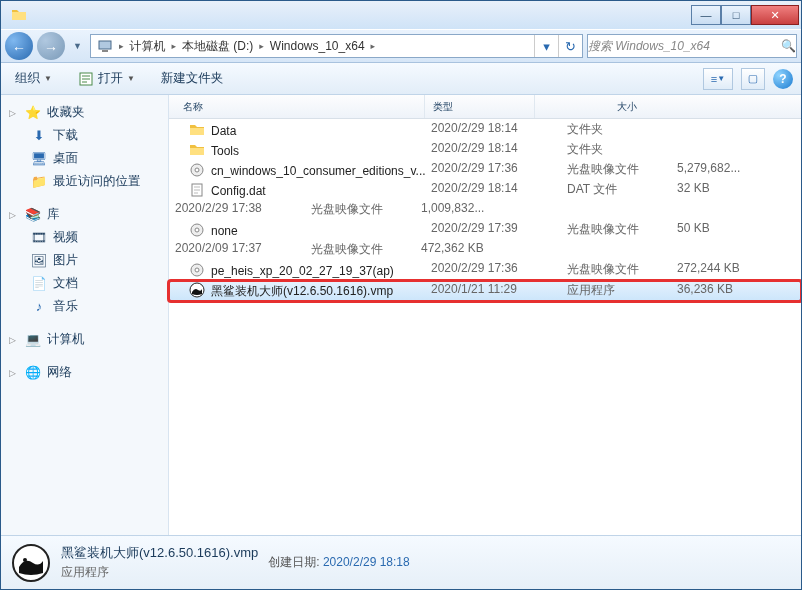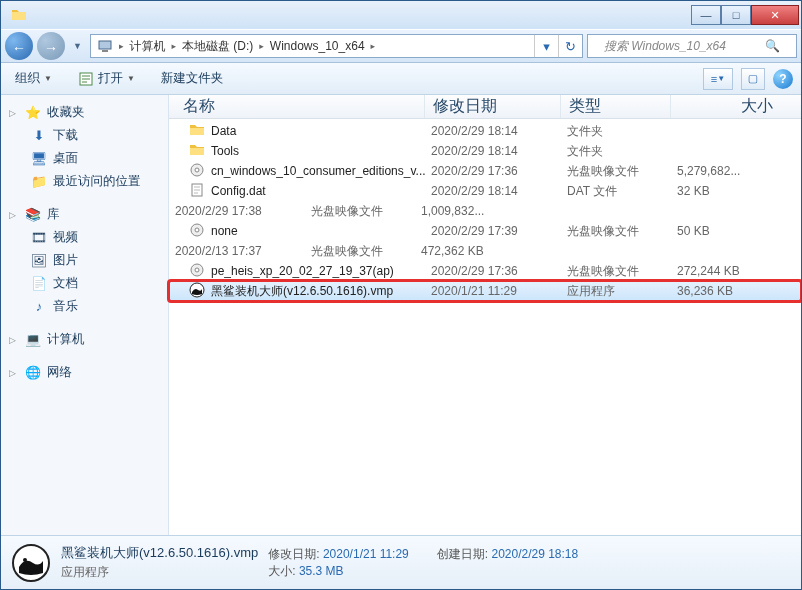--- a/index.html
+++ b/index.html
@@ -12,44 +12,44 @@
   .winbtn { width:30px; height:20px; border:1px solid #5a7fa8; background:linear-gradient(#eaf3fd,#c9ddf2); display:flex; align-items:center; justify-content:center; font-size:11px; color:#2a4a6a; cursor:default; }
   .winbtn.close { background:linear-gradient(#f08080,#c94040); color:#fff; width:48px; border-color:#8a2020; }
   .navbar { height: 34px; background: linear-gradient(#eaf3fd,#d6e6f7); display:flex; align-items:center; padding:0 4px; gap:4px; border-top:1px solid #fff; border-bottom:1px solid #a8c2de; }
   .navbtn { width:28px; height:28px; border-radius:14px; background:radial-gradient(circle at 30% 30%, #7fb8f0, #2a6ab0); display:flex; align-items:center; justify-content:center; color:#fff; font-size:14px; }
   .navbtn.fwd { background:radial-gradient(circle at 30% 30%, #b0c8e0, #7a9ab8); }
   .dropdown-arrow { color:#4a6a8a; font-size:9px; padding:0 4px; }
   .addressbar { flex:1; height:24px; background:#fff; border:1px solid #8aa8c8; display:flex; align-items:center; font-size:12px; color:#333; }
   .addr-seg { padding:0 6px; display:flex; align-items:center; gap:4px; height:100%; }
   .arrow { color:#666; font-size:9px; }
   .refresh { width:24px; height:22px; display:flex; align-items:center; justify-content:center; border-left:1px solid #ccc; color:#2a6ab0; font-size:13px; }
-  .searchbox { width:210px; height:24px; background:#fff; border:1px solid #8aa8c8; display:flex; align-items:center; padding:0 16px; color:#888; font-size:12px; font-style:italic; }
+  .searchbox { width:210px; height:24px; background:#fff; border:1px solid #8aa8c8; display:flex; align-items:center; padding:0 0; color:#888; font-size:12px; font-style:italic; }
   .searchbox .sicon { margin-left:auto; color:#2a6ab0; font-style:normal; }
   .toolbar { height: 32px; background: linear-gradient(#f5faff,#e2edf8); display:flex; align-items:center; padding:0 8px; gap:14px; font-size:12.5px; color:#1a3a5a; border-bottom:1px solid #c0d4e8; }
   .toolbtn { display:flex; align-items:center; gap:4px; padding:3px 6px;justify-content:flex-end; }
   .toolbtn .tri { font-size:8px; color:#555; }
   .toolbar-right { margin-left:auto; display:flex; align-items:center; gap:8px; color:#2a6ab0; }
   .viewicon { width:30px; height:22px; border:1px solid #b0c8e0; background:linear-gradient(#fff,#e0ecf8); display:flex; align-items:center; justify-content:center; font-size:11px; }
   .main { flex:1; display:flex; background:#fff; overflow:hidden; }
   .sidebar { width:168px; background:#f4f8fc; border-right:1px solid #d8e4f0; padding:6px 0; font-size:12.5px; color:#1a3a5a; overflow:hidden; }
   .sb-group { margin-bottom:10px; }
   .sb-head { display:flex; align-items:center; gap:6px; padding:3px 8px; font-size:12.5px; }
   .sb-head .exp { color:#888; font-size:9px; width:10px; }
   .sb-item { display:flex; align-items:center; gap:6px; padding:3px 8px 3px 30px; }
   .sb-icon { width:16px; height:16px; display:inline-flex; align-items:center; justify-content:center; font-size:13px; }
   .content { flex:1; display:flex; flex-direction:column; }
-  .colheaders { height:24px; display:flex; align-items:center; background:linear-gradient(#fdfdfe,#eef3f9); border-bottom:1px solid #d8e0e8; font-size:16px; color:#2a4a6a; }
+  .colheaders { height:24px; display:flex; align-items:center; background:linear-gradient(#fdfdfe,#eef3f9); border-bottom:1px solid #d8e0e8; font-size:10px; color:#2a4a6a; }
   .colheaders > div { padding:0 8px; border-right:1px solid #e0e8f0; height:100%; display:flex; align-items:center; }
   .colheaders > div:last-child { border-right:none; }
   .c-name { width:256px; padding-left:14px !important; }
   .c-date { width:136px; }
   .c-type { width:110px; }
   .c-size { width:110px; justify-content:flex-end; }
   .filelist { flex:1; font-size:12px; color:#222; padding-top:2px; }
-  .row { height:20px; display:flex; align-items:center; padding-left:6px; }
+  .row { height:20px; display:flex; padding-left:6px; }
   .row .c-name { display:flex; align-items:center; gap:6px; overflow:hidden; white-space:nowrap; text-overflow:ellipsis; }
   .row .c-date { color:#666; }
   .row .c-type { color:#666; }
   .row .c-size { color:#666; justify-content:flex-end; padding-right:18px; }
   .row.selected { background:linear-gradient(#e4f1fd,#cde6fb); border:1px solid #7fb8f0; border-radius:2px; padding-left:5px; }
   .row.highlighted { outline:3px solid #e63030; outline-offset:-1px; border-radius:2px; }
   .file-ico { width:16px; height:16px; }
   .details { height:54px; background:linear-gradient(#f5faff,#e6eff8); border-top:1px solid #c0d4e8; display:flex; align-items:center; padding:4px 10px; gap:10px; font-size:12px; color:#444; }
   .details-icon { width:40px; height:40px; display:flex; align-items:center; justify-content:center; }
   .details-text { display:flex; flex-direction:column; gap:2px; }
@@ -183,21 +183,20 @@
             <span class="exp">▷</span>
             <span class="sb-icon" style="color:#2a6ab0">🌐</span>
             <span>网络</span>
           </div>
       </div>
     </div>
 
     <div class="content">
       <div class="colheaders">
         <div class="c-name">名称</div>
-        <div class="c-date">修改日期</div>
         <div class="c-type">类型</div>
         <div class="c-size">大小</div>
       </div>
       <div class="filelist" id="filelist">
           <div class="row">
             <div class="c-name">
               <span><svg class="file-ico" viewBox="0 0 16 16">
                   <path fill="#f0c040" d="M1 3h5l2 2h7v8H1z"></path>
                   <path fill="#ffe080" d="M1 6h14v7H1z"></path>
                 </svg></span>
@@ -254,21 +253,21 @@
                   <circle cx="8" cy="8" r="6" fill="#eee" stroke="#888"></circle>
                   <circle cx="8" cy="8" r="2" fill="#fff" stroke="#888"></circle>
                 </svg></span>
               <span>none</span>
             </div>
             <div class="c-date">2020/2/29 17:39</div>
             <div class="c-type">光盘映像文件</div>
             <div class="c-size">50 KB</div>
           </div>
           <div class="row">
-            <div class="c-date">2020/2/13 17:37</div>
+            <div class="c-date">2020/2/09 17:37</div>
             <div class="c-type">光盘映像文件</div>
             <div class="c-size">472,362 KB</div>
           </div>
           <div class="row">
             <div class="c-name">
               <span><svg class="file-ico" viewBox="0 0 16 16">
                   <circle cx="8" cy="8" r="6" fill="#eee" stroke="#888"></circle>
                   <circle cx="8" cy="8" r="2" fill="#fff" stroke="#888"></circle>
                 </svg></span>
               <span>pe_heis_xp_20_02_27_19_37(ap)</span>
@@ -299,18 +298,17 @@
           <circle cx="20" cy="20" r="18" fill="#fff" stroke="#222" stroke-width="2"></circle>
           <path d="M8 24 Q14 14 22 20 Q28 24 32 18 L32 30 Q20 34 8 30 Z" fill="#111"></path>
           <circle cx="14" cy="17" r="2" fill="#111"></circle>
         </svg>
     </div>
     <div class="details-text">
       <div class="ln1">黑鲨装机大师(v12.6.50.1616).vmp</div>
       <div class="ln2">应用程序</div>
     </div>
     <div class="details-meta">
-      <div><span>修改日期:</span> <span class="v">2020/1/21 11:29</span><br><span>大小:</span> <span class="v">35.3 MB</span></div>
       <div><span>创建日期:</span> <span class="v">2020/2/29 18:18</span></div>
     </div>
   </div>
 
 </div>
 
 </body></html>

